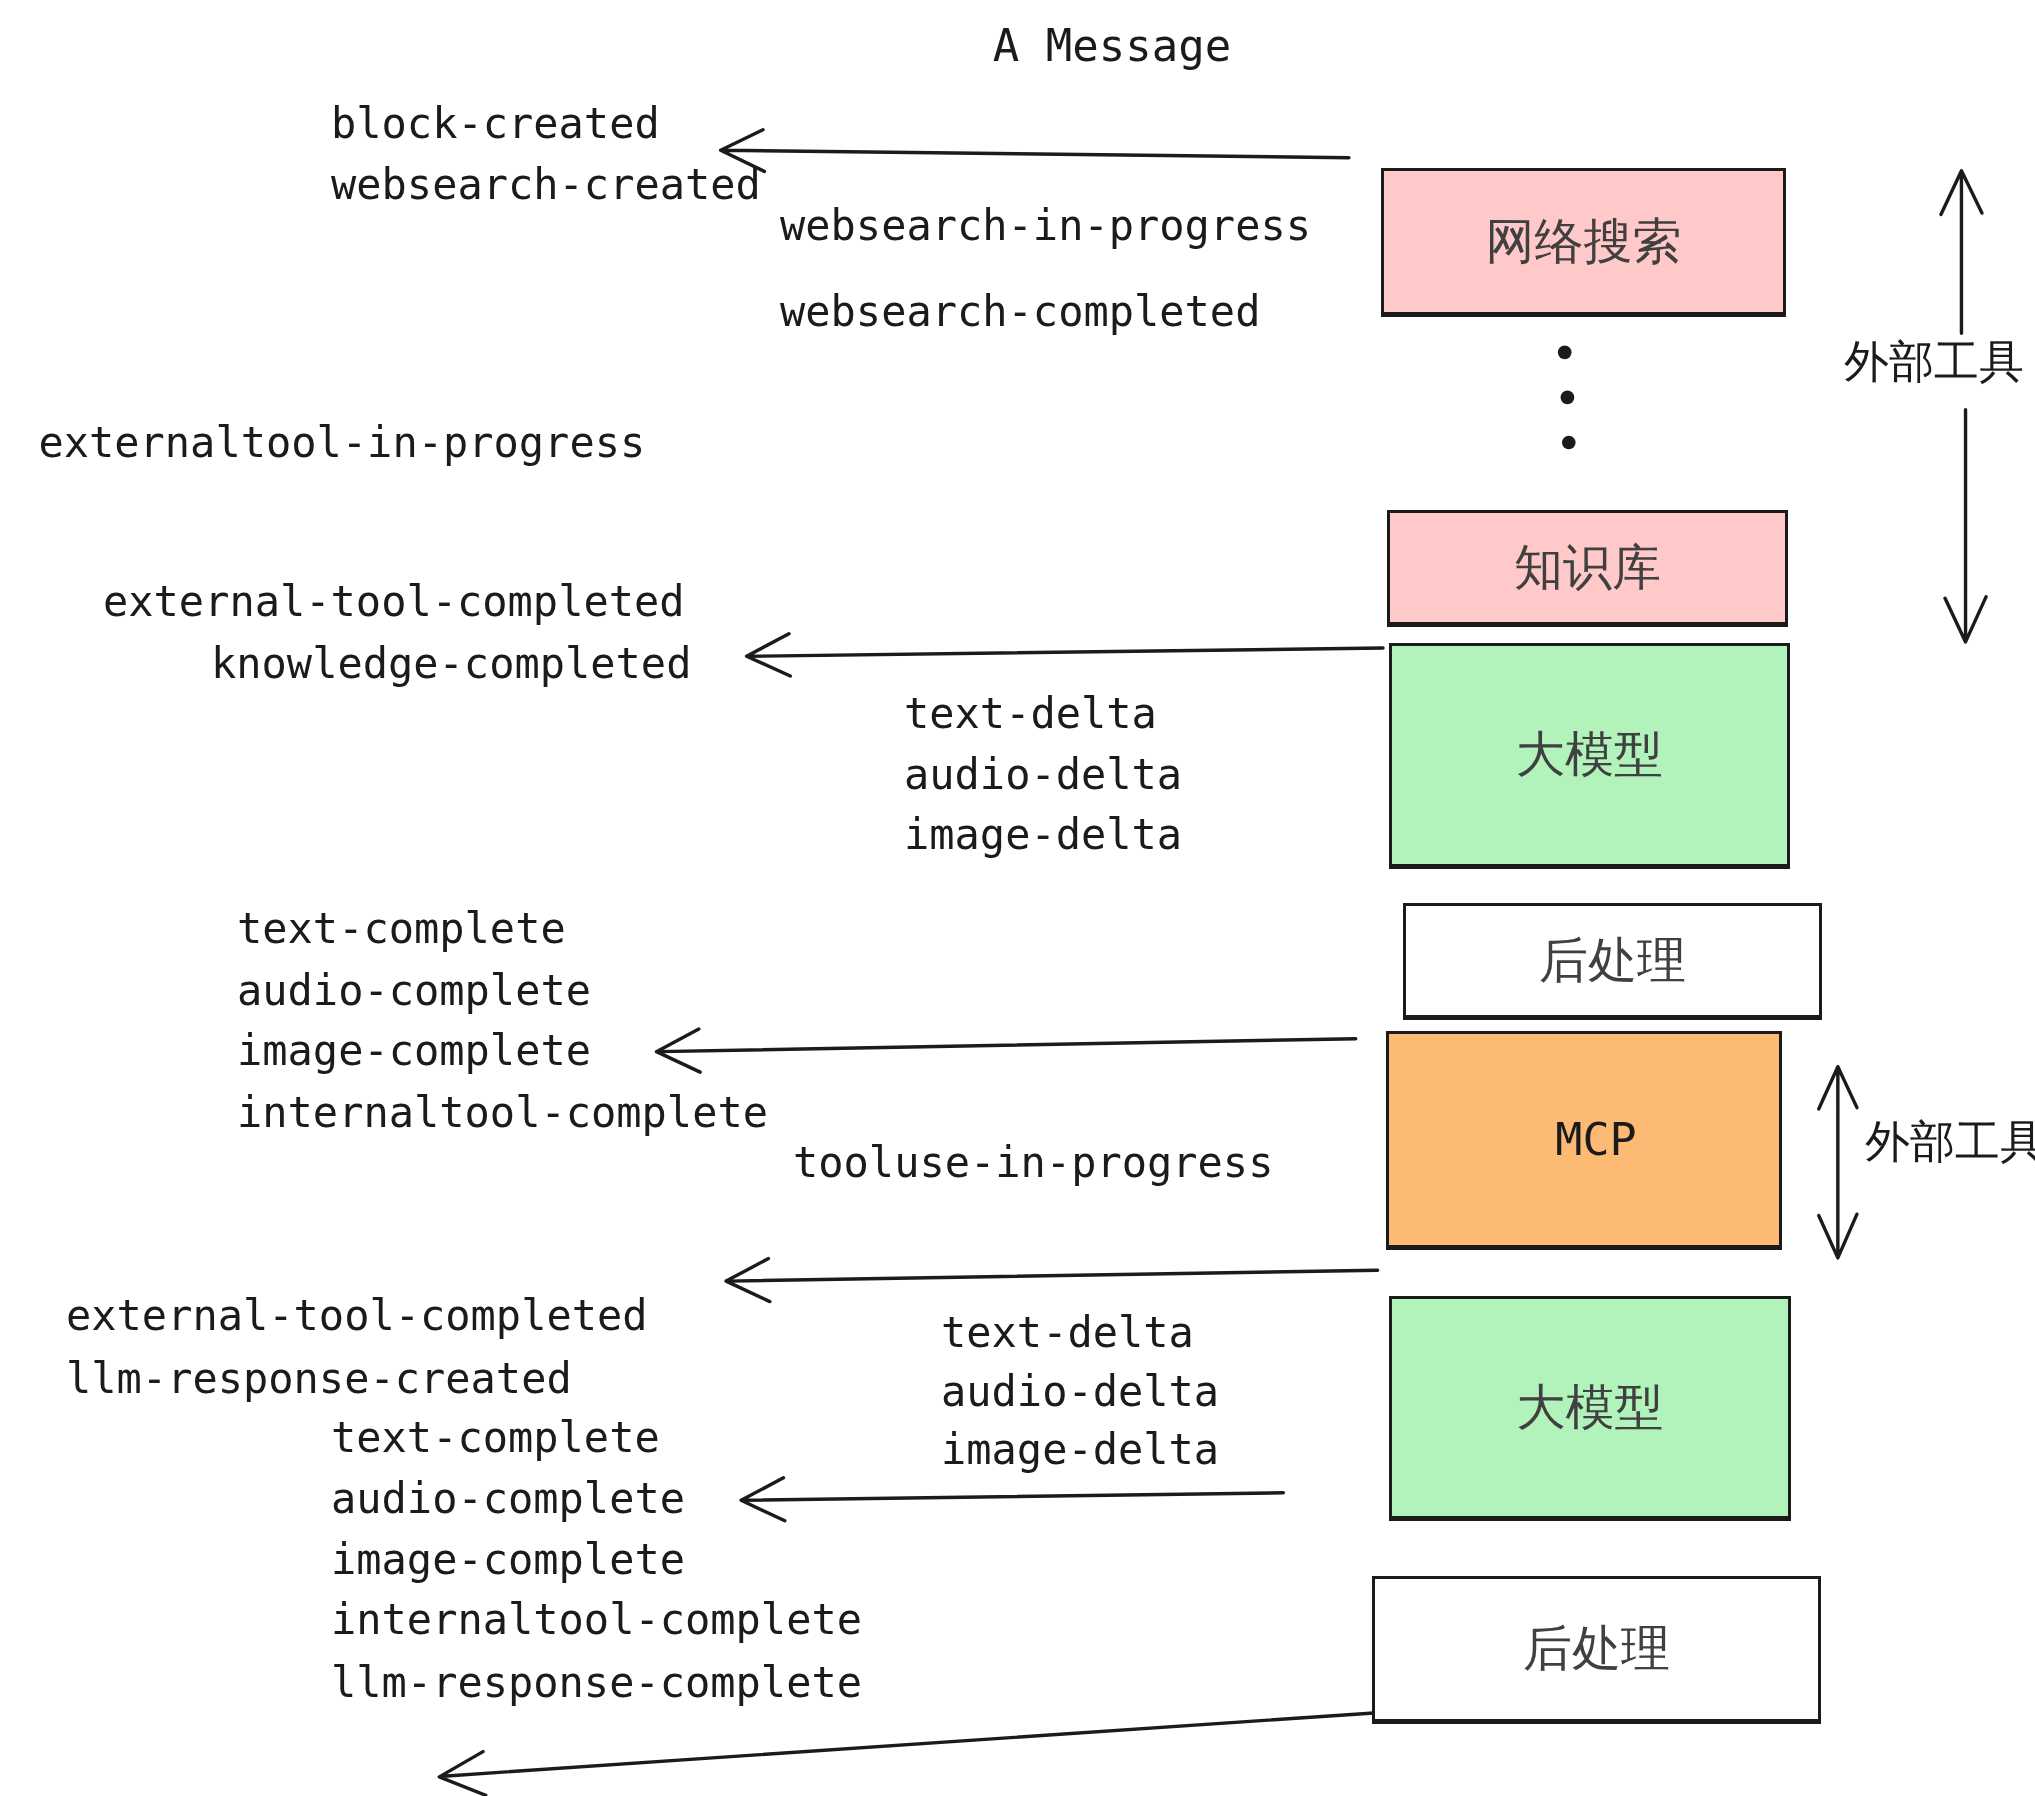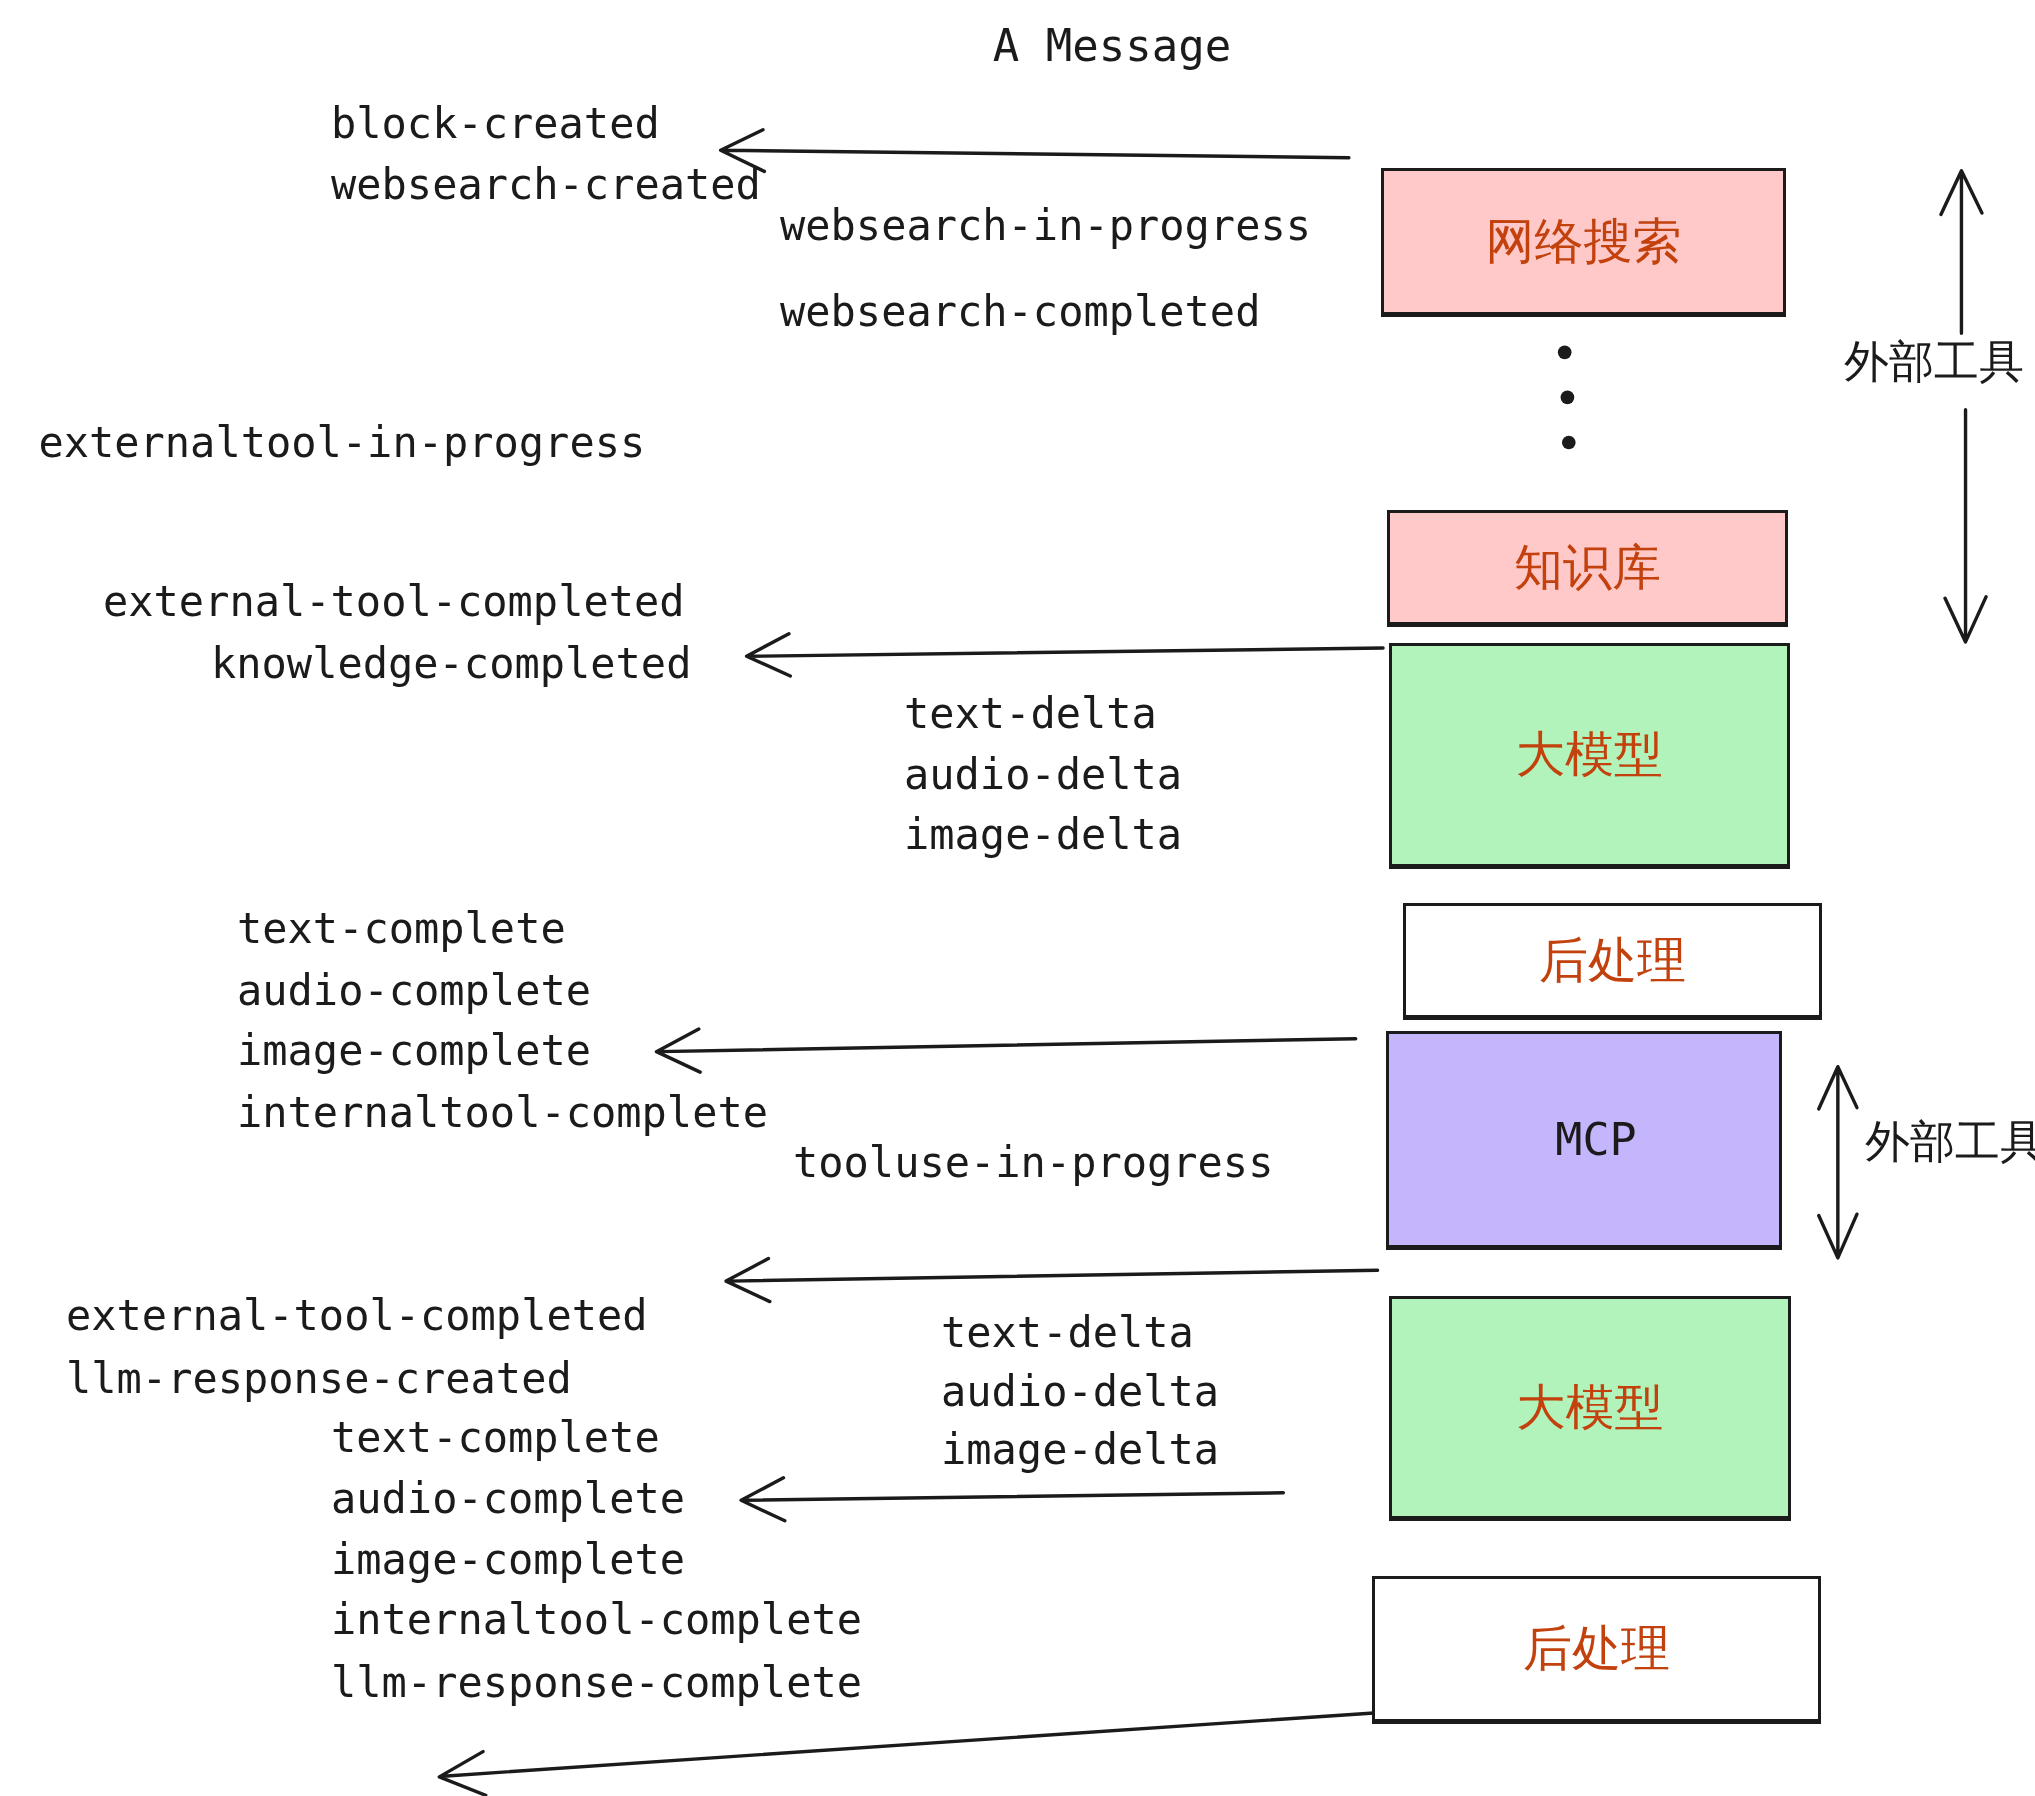--- a/index.html
+++ b/index.html
@@ -31,21 +31,21 @@
     position:absolute;
     box-sizing:border-box;
     border:3.4px solid #1b1b1b;
     border-bottom-width:5.5px;
     display:flex;align-items:center;justify-content:center;
     background:#ffffff;
   }
   .box .lbl{
     font-family:"DejaVu Sans", sans-serif;
     font-size:49px;
-    color:#c2410c;
+    color:#404040;
   }
   .box .lbl-mono{
     font-family:"DejaVu Sans Mono", monospace;
     font-size:45px;
     color:#1b1b1b;
   }
   .side{
     position:absolute;
     font-family:"DejaVu Sans", sans-serif;
     font-size:45px;
@@ -111,21 +111,21 @@
   </div>
   <div class="box" style="left: 1367px; top: 510px; width: 401px; height: 117px; background: rgb(255, 201, 201);">
     <span class="lbl">知识库</span>
   </div>
   <div class="box" style="left: 1369px; top: 643px; width: 401px; height: 226px; background: rgb(178, 242, 187);">
     <span class="lbl">大模型</span>
   </div>
   <div class="box" style="left: 1383px; top: 903px; width: 419px; height: 117px; background: rgb(255, 255, 255);">
     <span class="lbl">后处理</span>
   </div>
-  <div class="box" style="left: 1366px; top: 1031px; width: 396px; height: 219px; background: #c4b5fd; padding-left: 24px;">
+  <div class="box" style="left: 1366px; top: 1031px; width: 396px; height: 219px; background: #fdba74; padding-left: 24px;">
     <span class="lbl-mono">MCP</span>
   </div>
   <div class="box" style="left: 1369px; top: 1296px; width: 402px; height: 225px; background: rgb(178, 242, 187);">
     <span class="lbl">大模型</span>
   </div>
   <div class="box" style="left: 1352px; top: 1576px; width: 449px; height: 148px; background: rgb(255, 255, 255);">
     <span class="lbl">后处理</span>
   </div>
 
   <div class="side" style="left:1824px;top:362px">外部工具</div>

